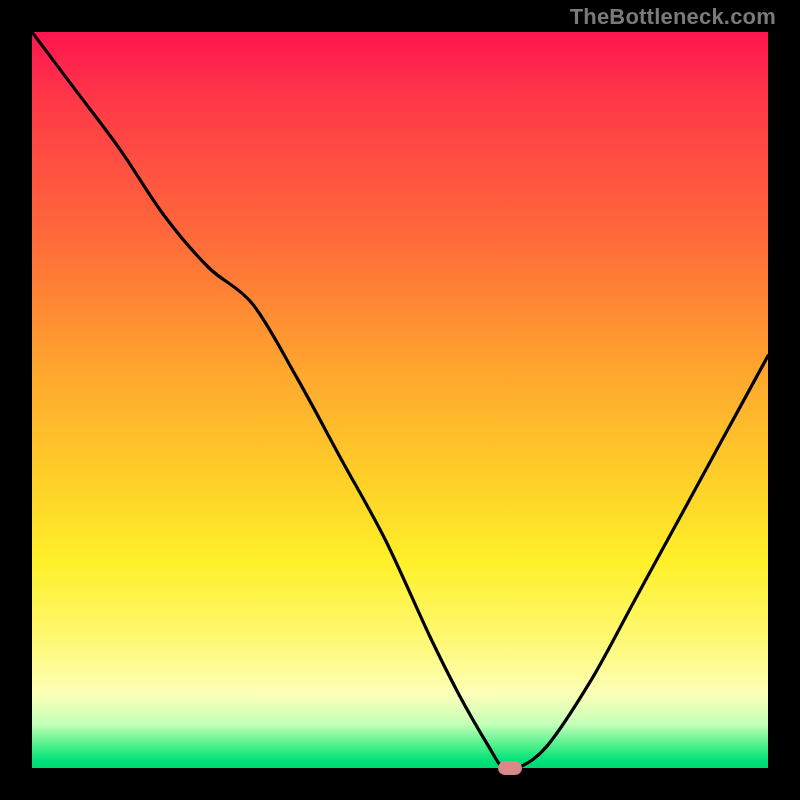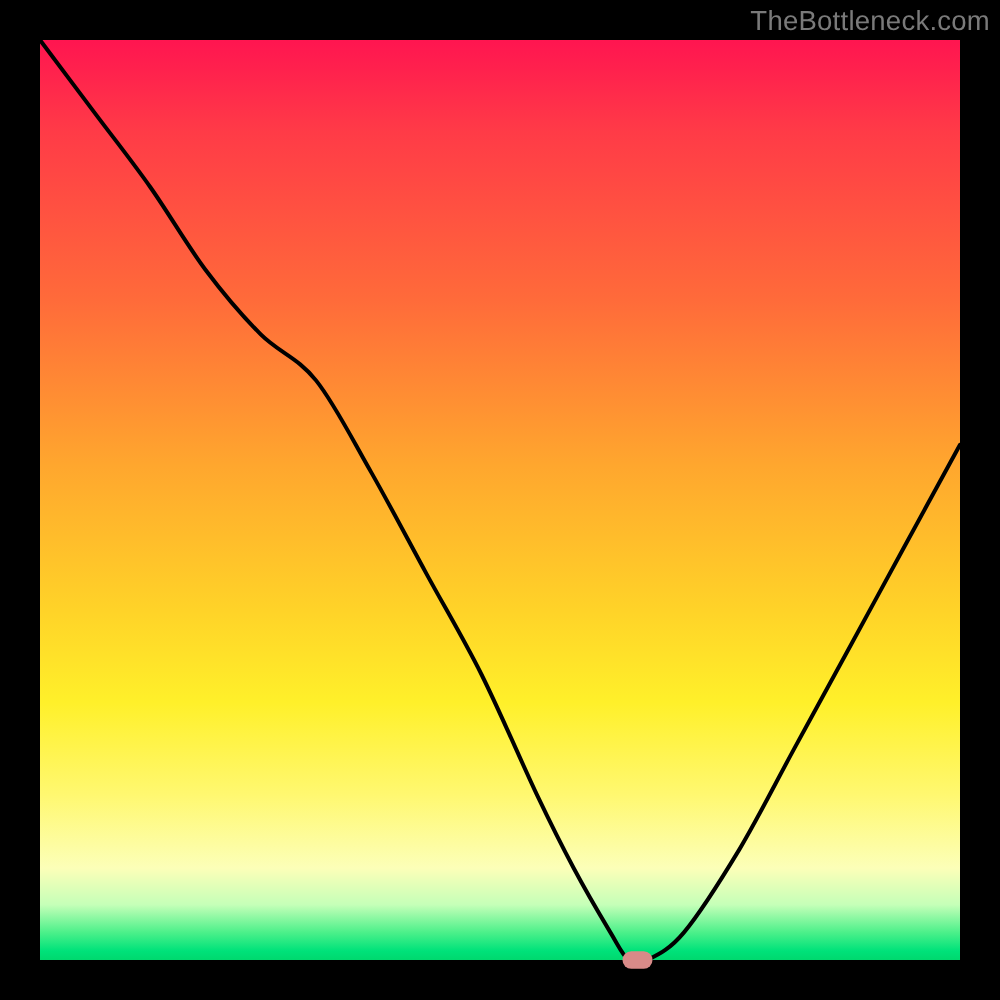--- a/index.html
+++ b/index.html
@@ -35,24 +35,24 @@
       #fcffb8 90%,
       #c5ffb8 94%,
       #4cf08a 97%,
       #00e27a 99%,
       #00d86e 100%
     );
   }
   .watermark {
     position: absolute;
     top: 4px;
-    right: 8px;
+    right: 24px;
     font-family: Arial, Helvetica, sans-serif;
     font-size: 22px;
-    font-weight: 400;
+    font-weight: 700;
     color: #7a7a7a;
     letter-spacing: 0.2px;
     user-select: none;
   }
   svg.curve {
     position: absolute;
     left: 0;
     top: 0;
     width: 736px;
     height: 736px;

